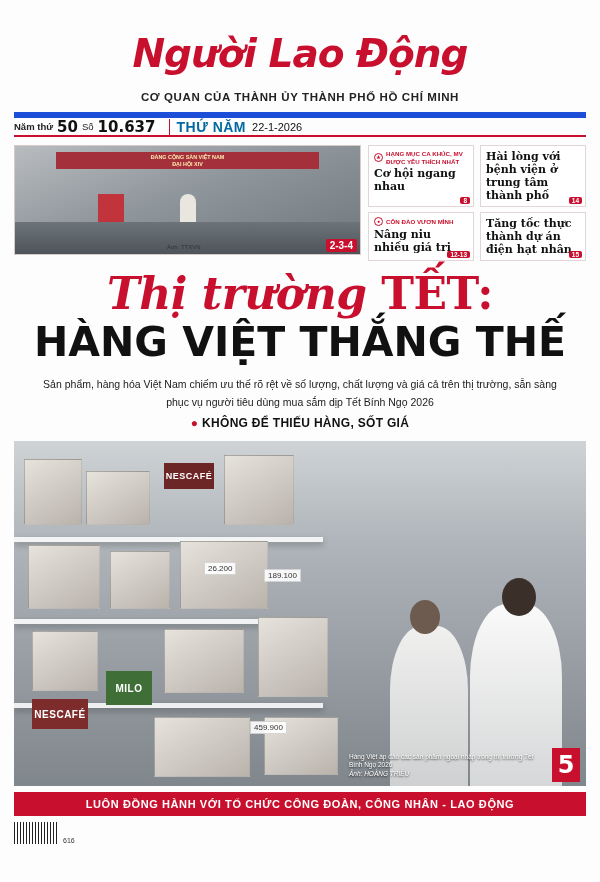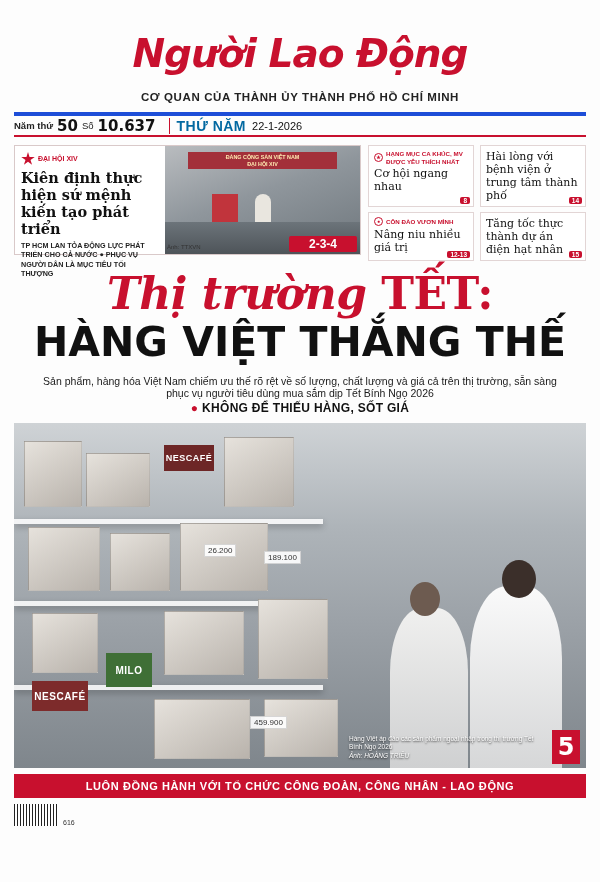--- a/index.html
+++ b/index.html
@@ -36,21 +36,21 @@
     font-size: 11.5px;
     font-weight: bold;
     letter-spacing: 0.6px;
     color: #222;
   }
 
   
   .infobar {
     margin-top: 9px;
     height: 25px;
-    border-top: 4px solid #1d4ed8;
+    border-top: 6px solid #1d4ed8;
     border-bottom: 2px solid #c8102e;
     display: flex;
     align-items: center;
     font-size: 9.5px;
     color: #222;
     position: relative;
   }
   .infobar .left {
     display: flex; align-items: center; gap: 4px;
     padding-right: 8px;
@@ -150,22 +150,22 @@
     position: absolute; bottom: 30px; left: 50%; transform: translateX(-50%);
     width: 16px; height: 30px; background: #e9e6df; border-radius: 8px 8px 2px 2px;
   }
   .flag {
     position: absolute; bottom: 30px; left: 24%;
     width: 26px; height: 30px; background: #c1343c;
   }
   .pagetag {
     position: absolute; bottom: 2px; right: 3px;
     background: #c8102e; color: #fff;
-    font-size: 12px; font-weight: bold;
-    padding: 1px 20px; border-radius: 2px;
+    font-size: 10px; font-weight: bold;
+    padding: 1px 4px; border-radius: 2px;
   }
   .credit {
     position: absolute; bottom: 4px; left: 152px;
     font-size: 6px; color: #333;
   }
 
   .teaser-col {
     flex: 1; display: flex; flex-direction: column; gap: 5px;
   }
   .teaser-row { display: flex; gap: 6px; flex: 1; }
@@ -182,21 +182,21 @@
     line-height: 7.5px; margin-bottom: 2px;
   }
   .mini .dot {
     width: 9px; height: 9px; border-radius: 50%;
     border: 1px solid #c8102e; color: #c8102e;
     font-size: 5px; display: flex; align-items: center; justify-content: center;
     flex: 0 0 9px;
   }
   .mini .title {
     font-family: "DejaVu Serif", serif;
-    font-weight: normal; font-size: 11px; line-height: 13px; color: #111;
+    font-weight: bold; font-size: 11px; line-height: 13px; color: #111;
   }
   .mini .tag {
     position: absolute; bottom: 2px; right: 3px;
     background: #c8102e; color: #fff; font-size: 6.5px; font-weight: bold;
     padding: 0 3px; border-radius: 2px;
   }
 
   
   .headline-wrap { text-align: center; margin-top: 16px; }
   .headline1 {
@@ -215,21 +215,21 @@
     line-height: 46px;
     color: #111;
     letter-spacing: 0px;
     margin-top: 2px;
   }
   .deck {
     margin: 10px auto 0;
     width: 530px;
     text-align: center;
     font-size: 10.5px;
-    line-height: 12px;
+    line-height: 18px;
     color: #1a1a1a;
   }
   .deck-line2 {
     margin-top: 3px;
     font-size: 12px;
     font-weight: bold;
     letter-spacing: 0.3px;
     color: #111;
   }
   .deck-line2 .bullet { color: #c8102e; }
@@ -337,28 +337,20 @@
       <span class="bignum">10.637</span>
     </div>
     <div class="sep"></div>
     <span class="weekday">THỨ NĂM</span>
     <span class="date">22-1-2026</span>
   </div>
 
   <div class="teasers">
 
     <div class="teaser-main">
-      <div class="teaser-text">
-        <div class="congress-badge">
-          <span class="star"></span>
-          <span class="congress-txt">ĐẠI HỘI XIV</span>
-        </div>
-        <div class="teaser-head">Kiên định thực hiện sứ mệnh kiến tạo phát triển</div>
-        <div class="teaser-body">TP HCM LAN TỎA ĐỘNG LỰC PHÁT TRIỂN CHO CẢ NƯỚC ● PHỤC VỤ NGƯỜI DÂN LÀ MỤC TIÊU TỐI THƯỢNG</div>
-      </div>
       <div class="teaser-photo">
         <div class="banner-strip">
           <span>ĐẢNG CỘNG SẢN VIỆT NAM</span>
           <span>ĐẠI HỘI XIV</span>
         </div>
         <div class="flag"></div>
         <div class="statue"></div>
         <div class="podium"></div>
         <div class="pagetag">2-3-4</div>
       </div>
@@ -427,21 +419,21 @@
     <div class="box" style="left:244px; top:176px; width:70px; height:80px;"></div>
     <div class="box" style="left:140px; top:276px; width:96px; height:60px;"></div>
     <div class="box" style="left:250px; top:276px; width:74px; height:58px;"></div>
 
     <div class="prod nescafe-b">NESCAFÉ</div>
     <div class="prod milo">MILO</div>
     <div class="prod nescafe-a">NESCAFÉ</div>
 
     <div class="pricetag" style="left:190px; top:84px;margin-top:37px;">26.200</div>
     <div class="pricetag" style="left:250px; top:128px;">189.100</div>
-    <div class="pricetag" style="left:236px; top:293px;">459.900</div>
+    <div class="pricetag" style="left:236px; top:280px;">459.900</div>
 
     <div class="shopper sh1"></div>
     <div class="sh1-head"></div>
     <div class="shopper sh2"></div>
     <div class="sh2-head"></div>
 
     <div class="caption">
       <span>Hàng Việt áp đảo các sản phẩm ngoại nhập trong thị trường Tết Bính Ngọ 2026</span>
       <div class="byline">Ảnh: HOÀNG TRIỀU</div>
     </div>

